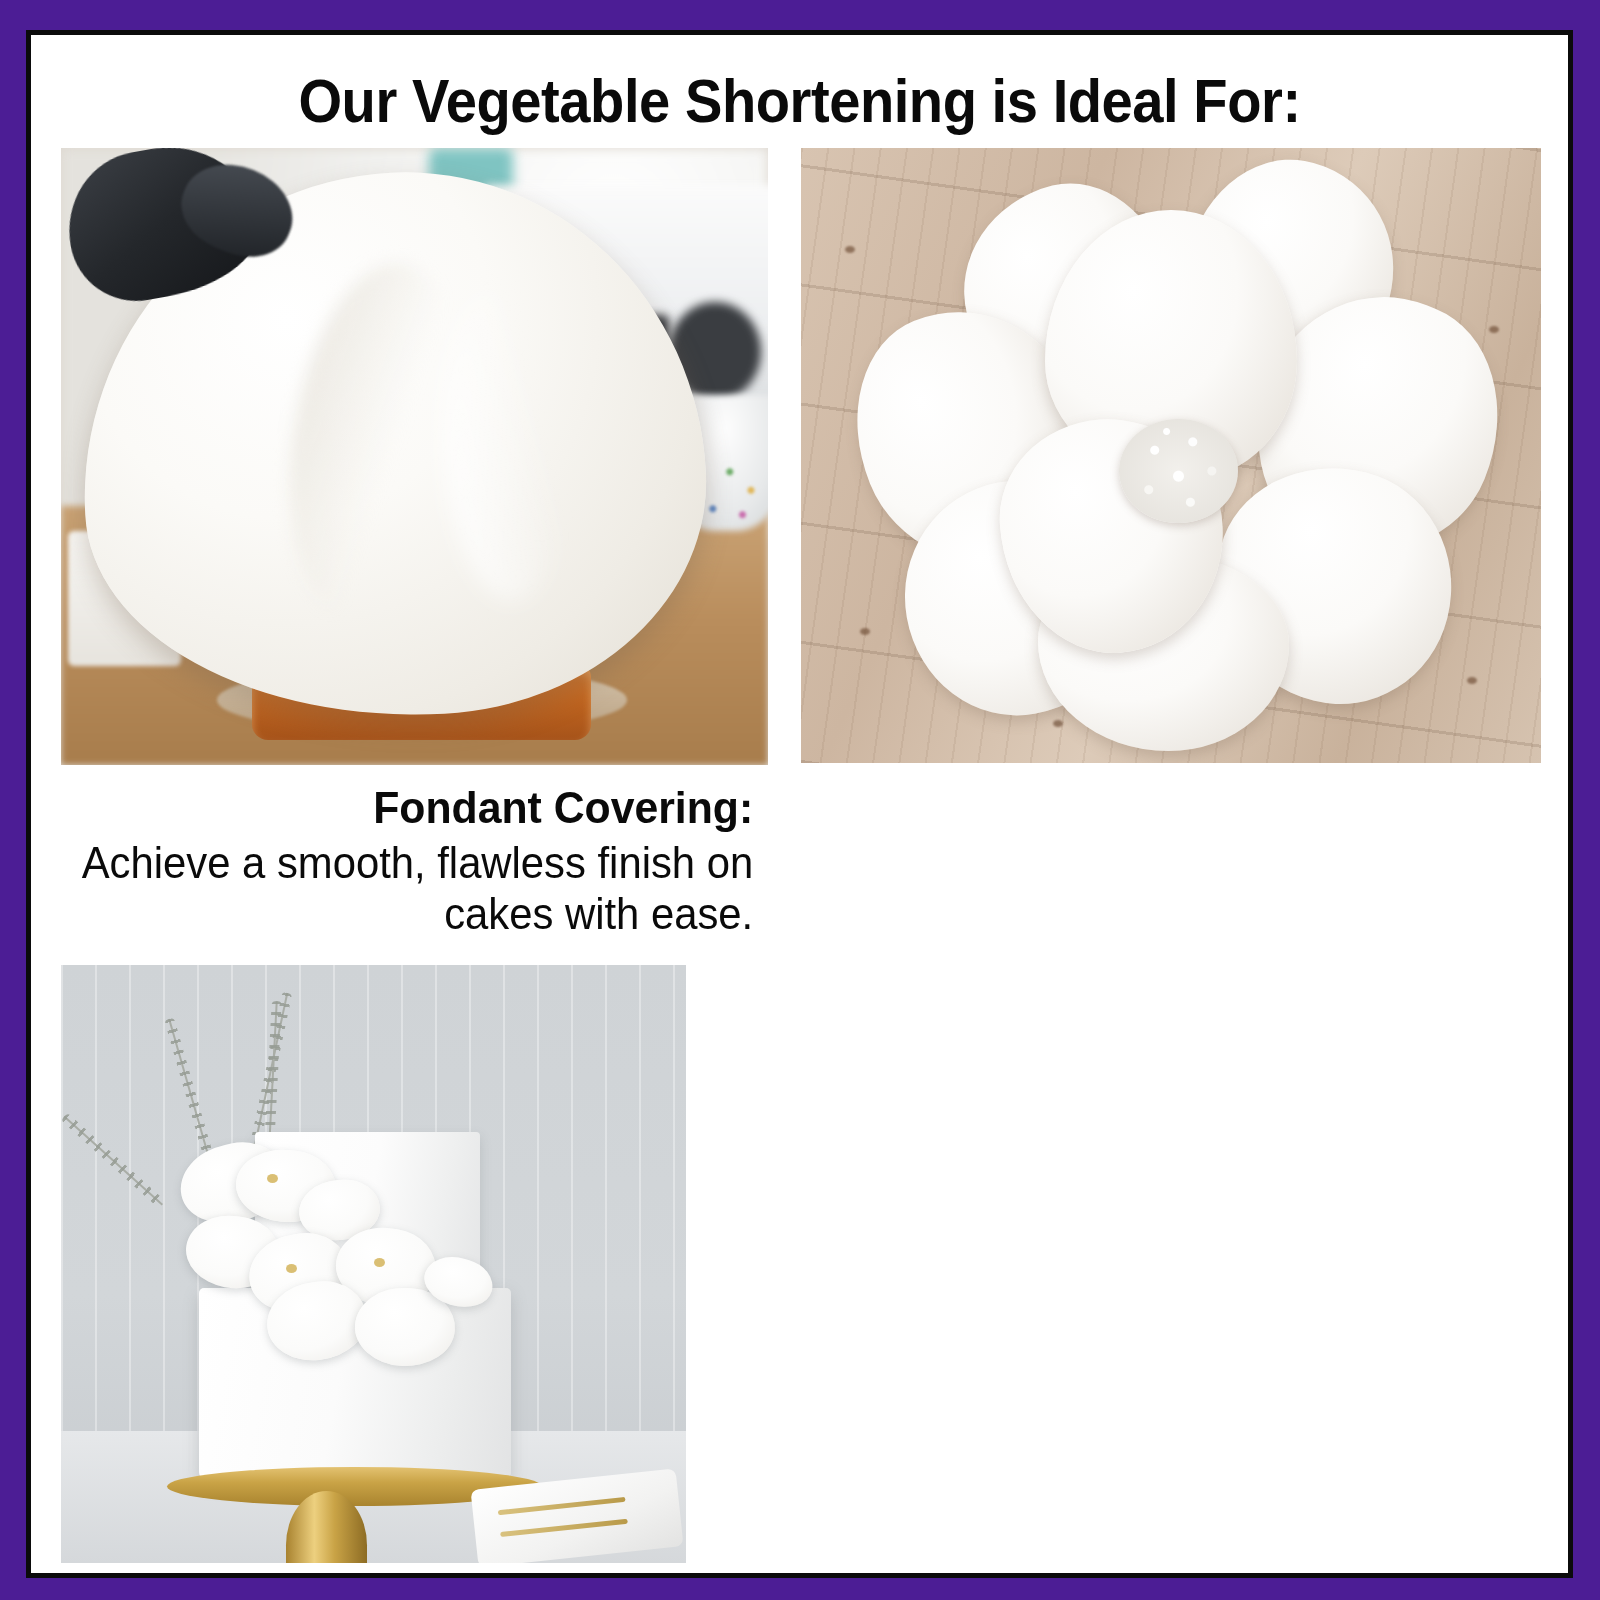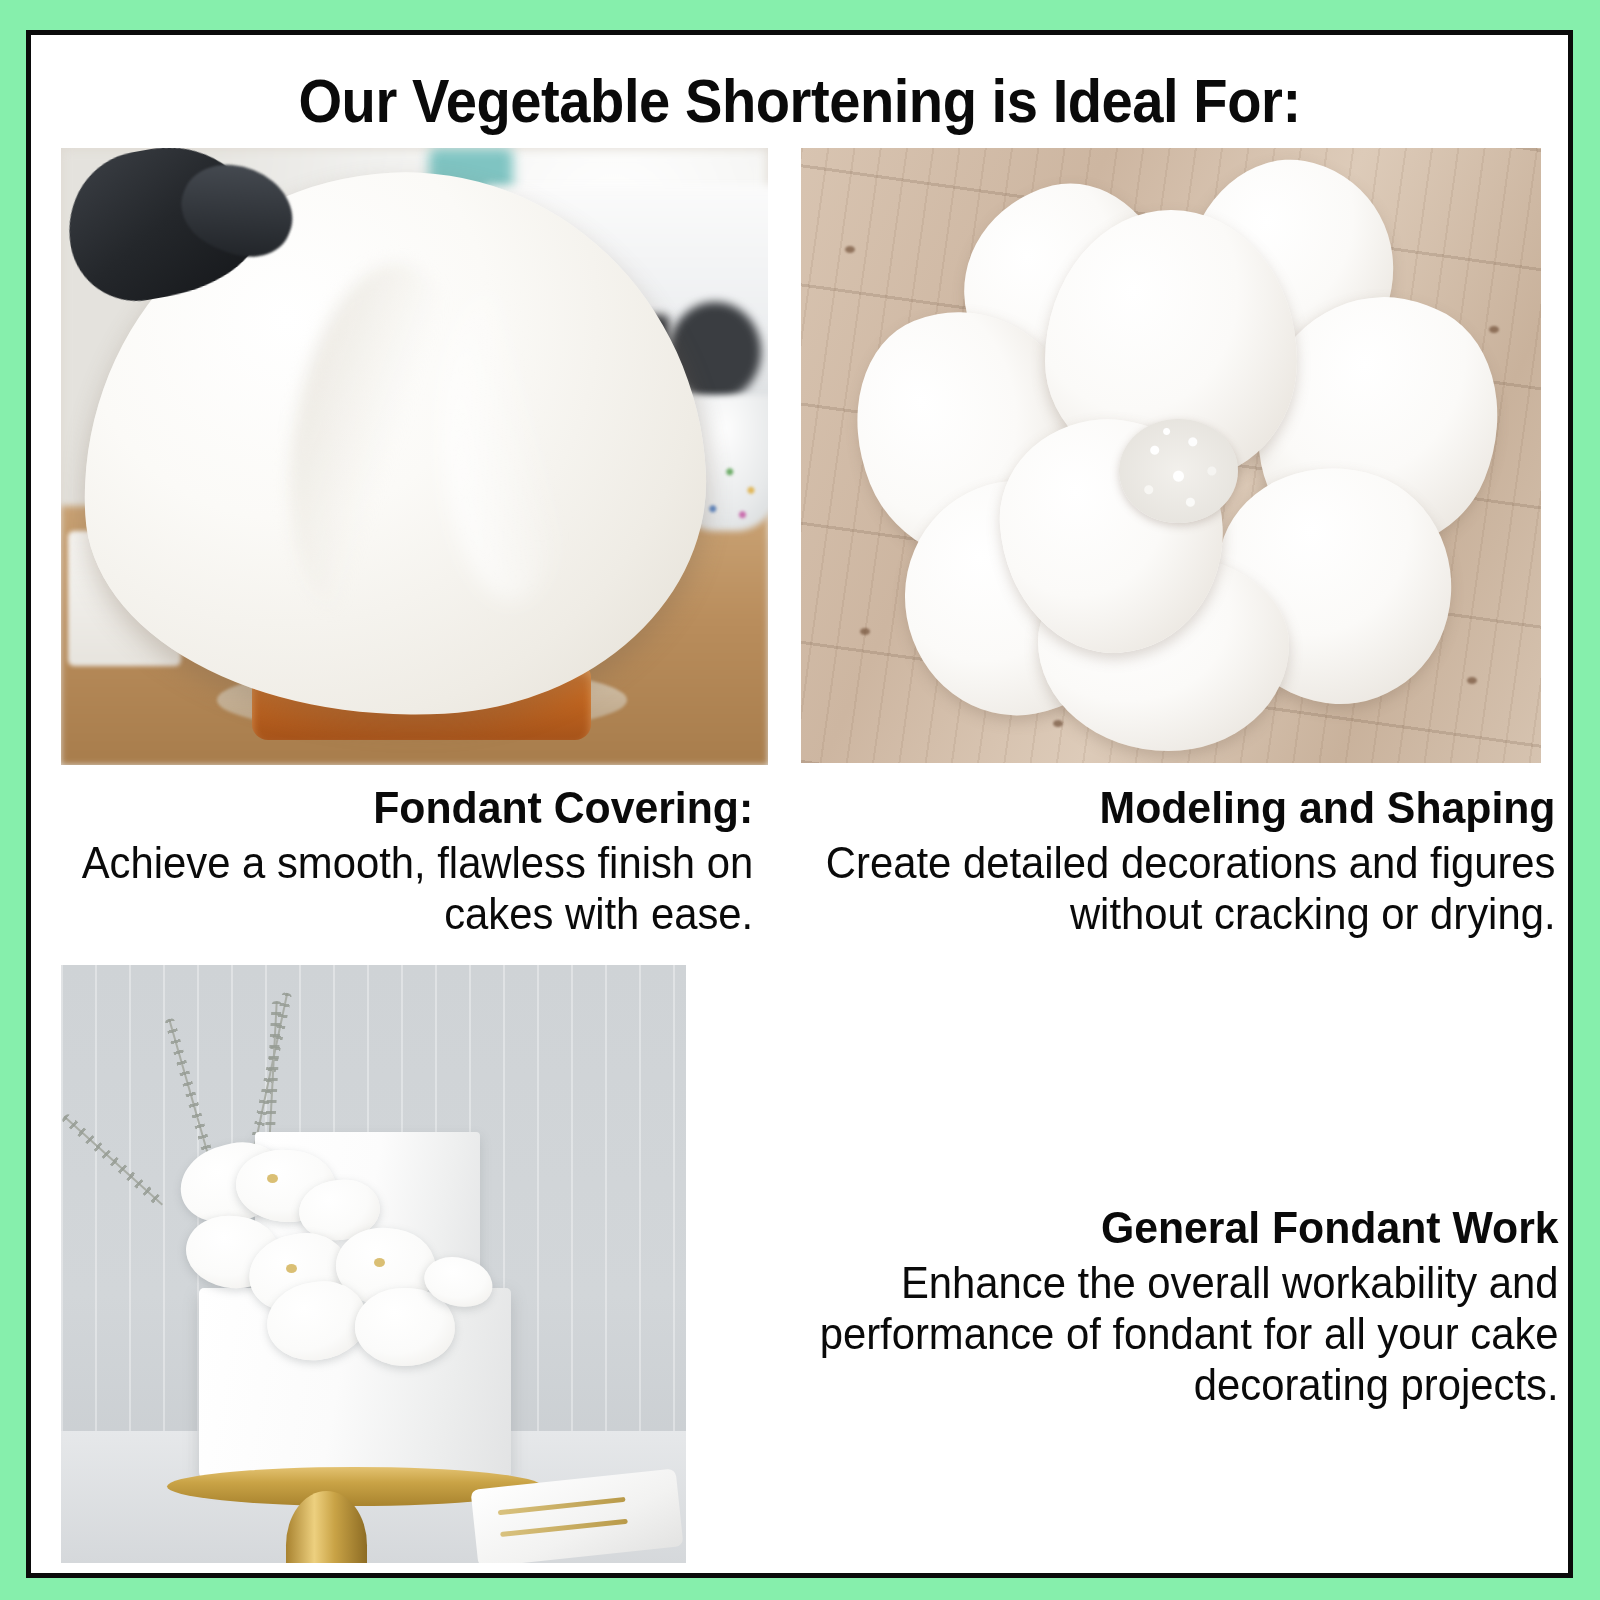--- a/index.html
+++ b/index.html
@@ -9,21 +9,21 @@
     height: 1600px;
     overflow: hidden;
     background: #f6ecea;
     font-family: "Liberation Sans", sans-serif;
   }
 
   #page {
     position: relative;
     width: 1600px;
     height: 1600px;
-    background: #86efac;
+    background: #4c1d95;
     box-sizing: border-box;
   }
 
   
   #frame {
     position: absolute;
     left: 26px;
     top: 30px;
     width: 1547px;
     height: 1548px;
@@ -397,24 +397,16 @@
         <i style="top:30%;"></i>
         <i style="top:58%;"></i>
       </div>
     </div>
 
     <div class="cap" id="cap-fondant">
       <h3>Fondant Covering:</h3>
       <p>Achieve a smooth, flawless finish on cakes with ease.</p>
     </div>
 
-    <div class="cap" id="cap-modeling">
-      <h3>Modeling and Shaping</h3>
-      <p>Create detailed decorations and figures without cracking or drying.</p>
-    </div>
-
-    <div class="cap" id="cap-general">
-      <h3>General Fondant Work</h3>
-      <p>Enhance the overall workability and performance of fondant for all your cake decorating projects.</p>
-    </div>
+
 
   </div>
 </div>
 
 </body></html>

